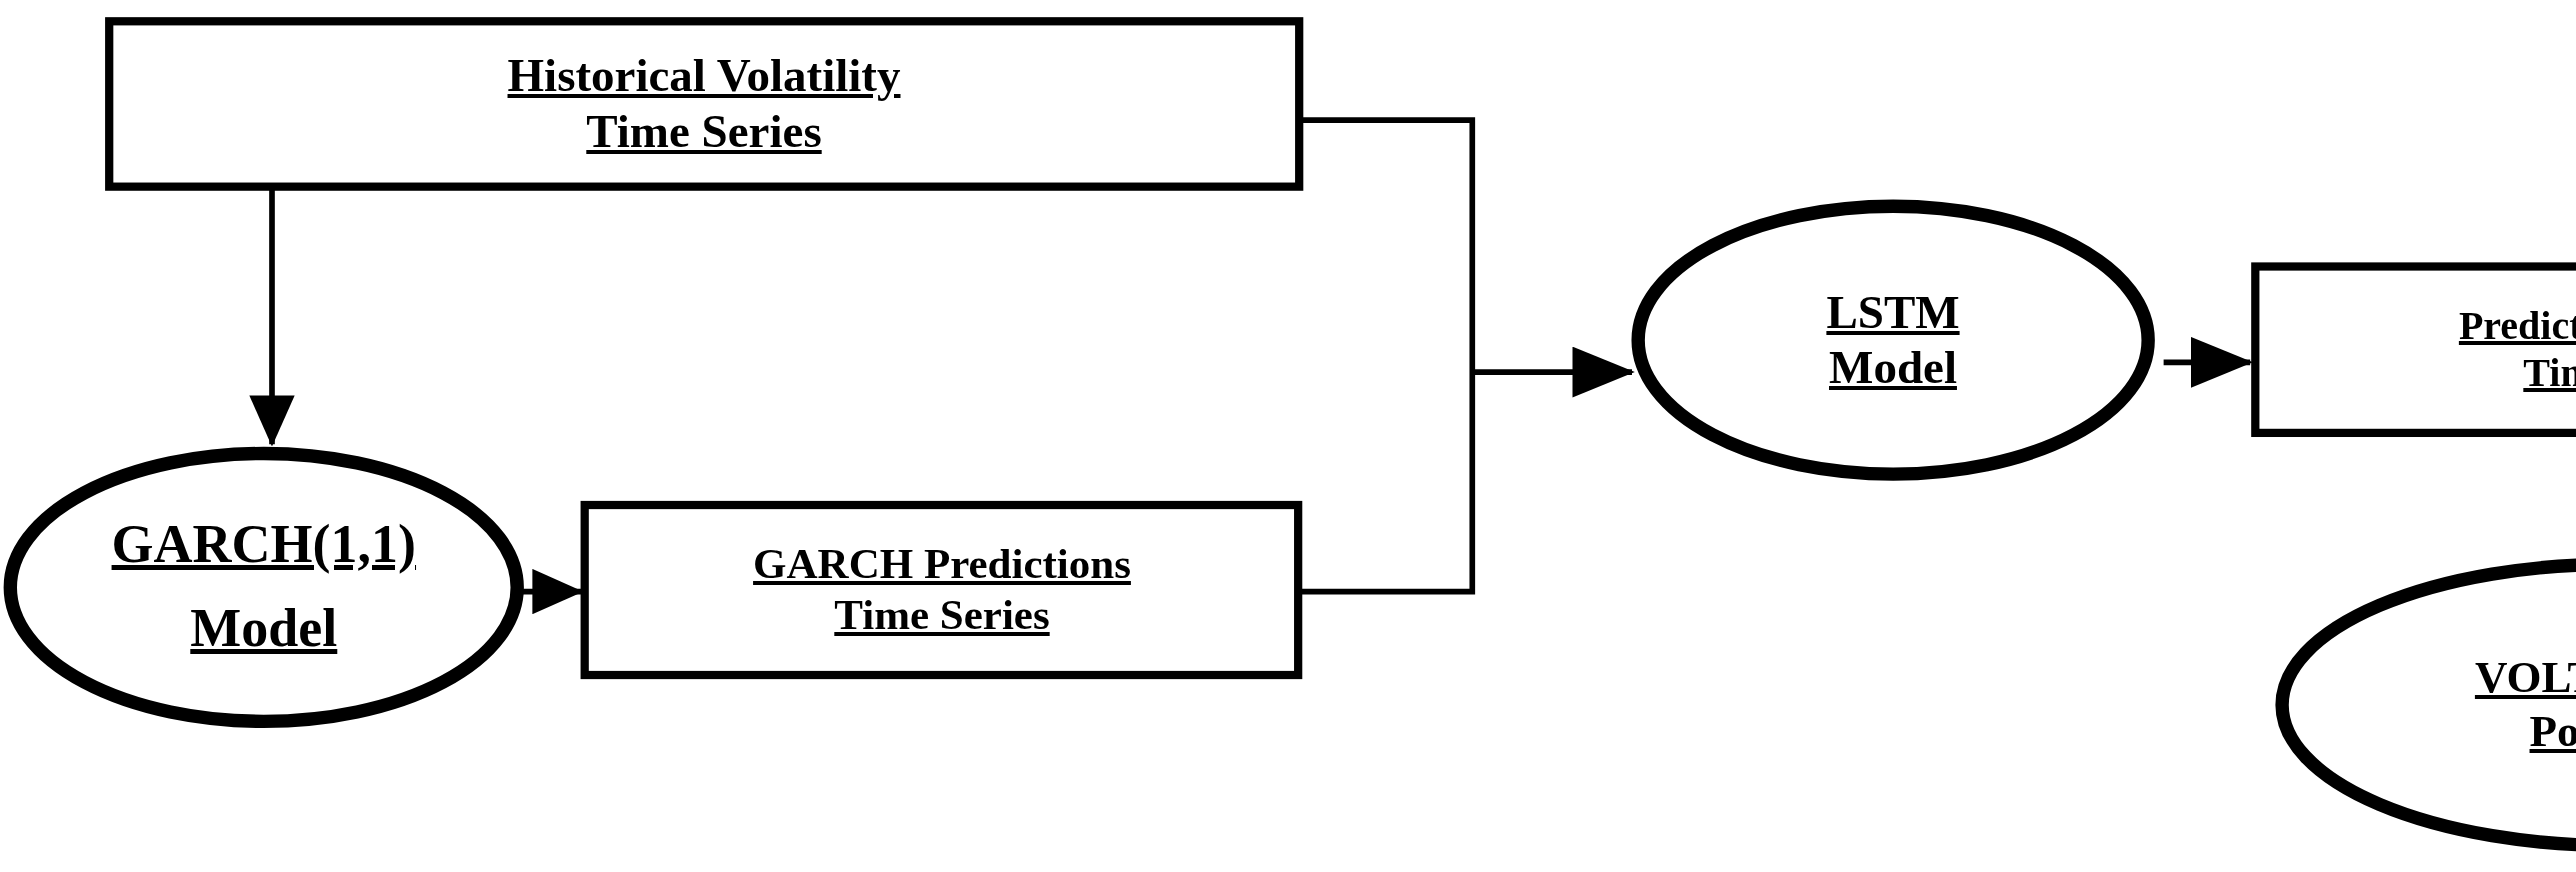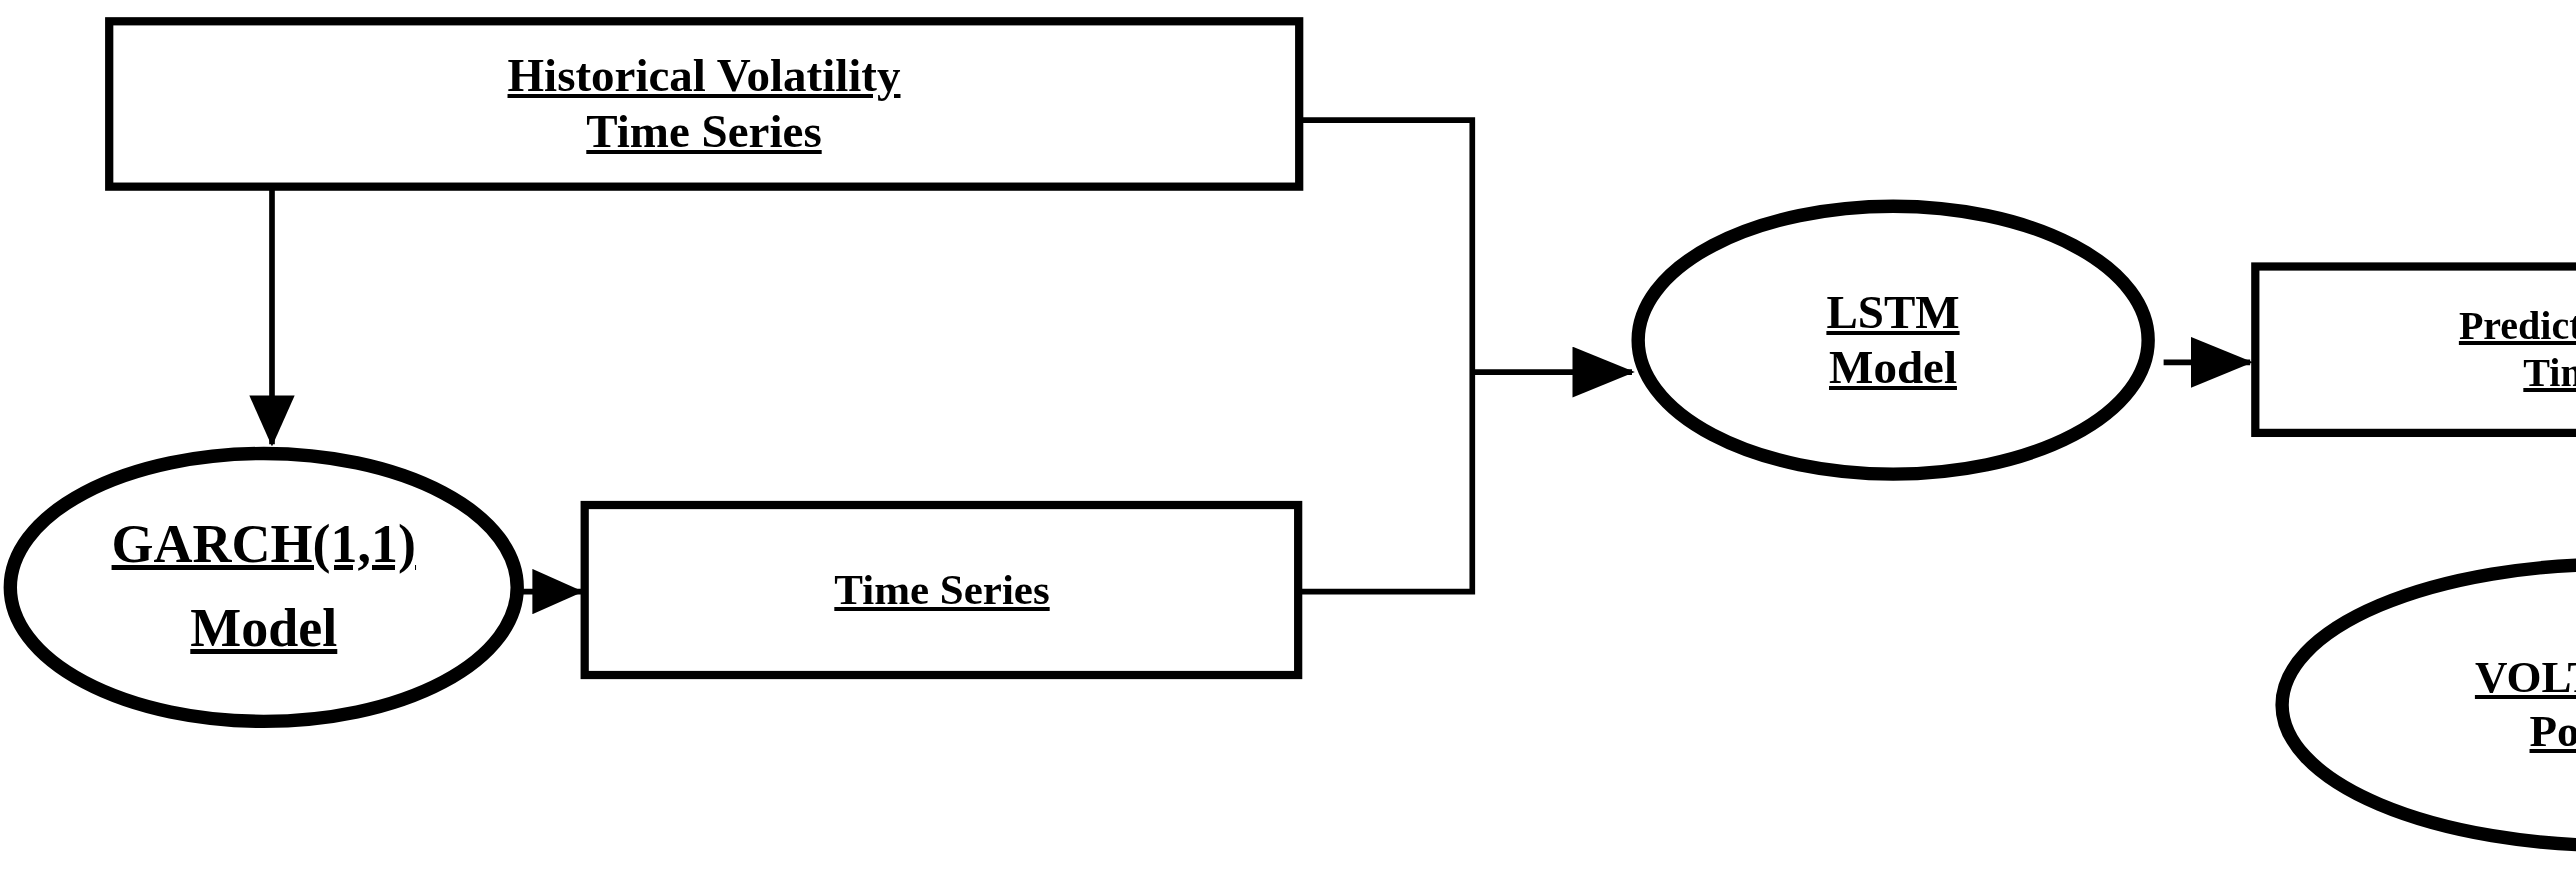--- a/index.html
+++ b/index.html
@@ -96,20 +96,21 @@
     <span class="ln">Historical Volatility</span>
     <span class="ln">Time Series</span>
   </div>
 
   <div class="node-label" id="label-garch-model">
     <span class="ln">GARCH(1,1)</span>
     <span class="ln">Model</span>
   </div>
 
   <div class="node-label" id="label-garch-pred">
+    <span class="ln">GARCH Predictions</span>
     <span class="ln">Time Series</span>
   </div>
 
   <div class="node-label" id="label-lstm">
     <span class="ln">LSTM</span>
     <span class="ln">Model</span>
   </div>
 
   <div class="node-label" id="label-pred-vol">
     <span class="ln">Predicted Volatility</span>

